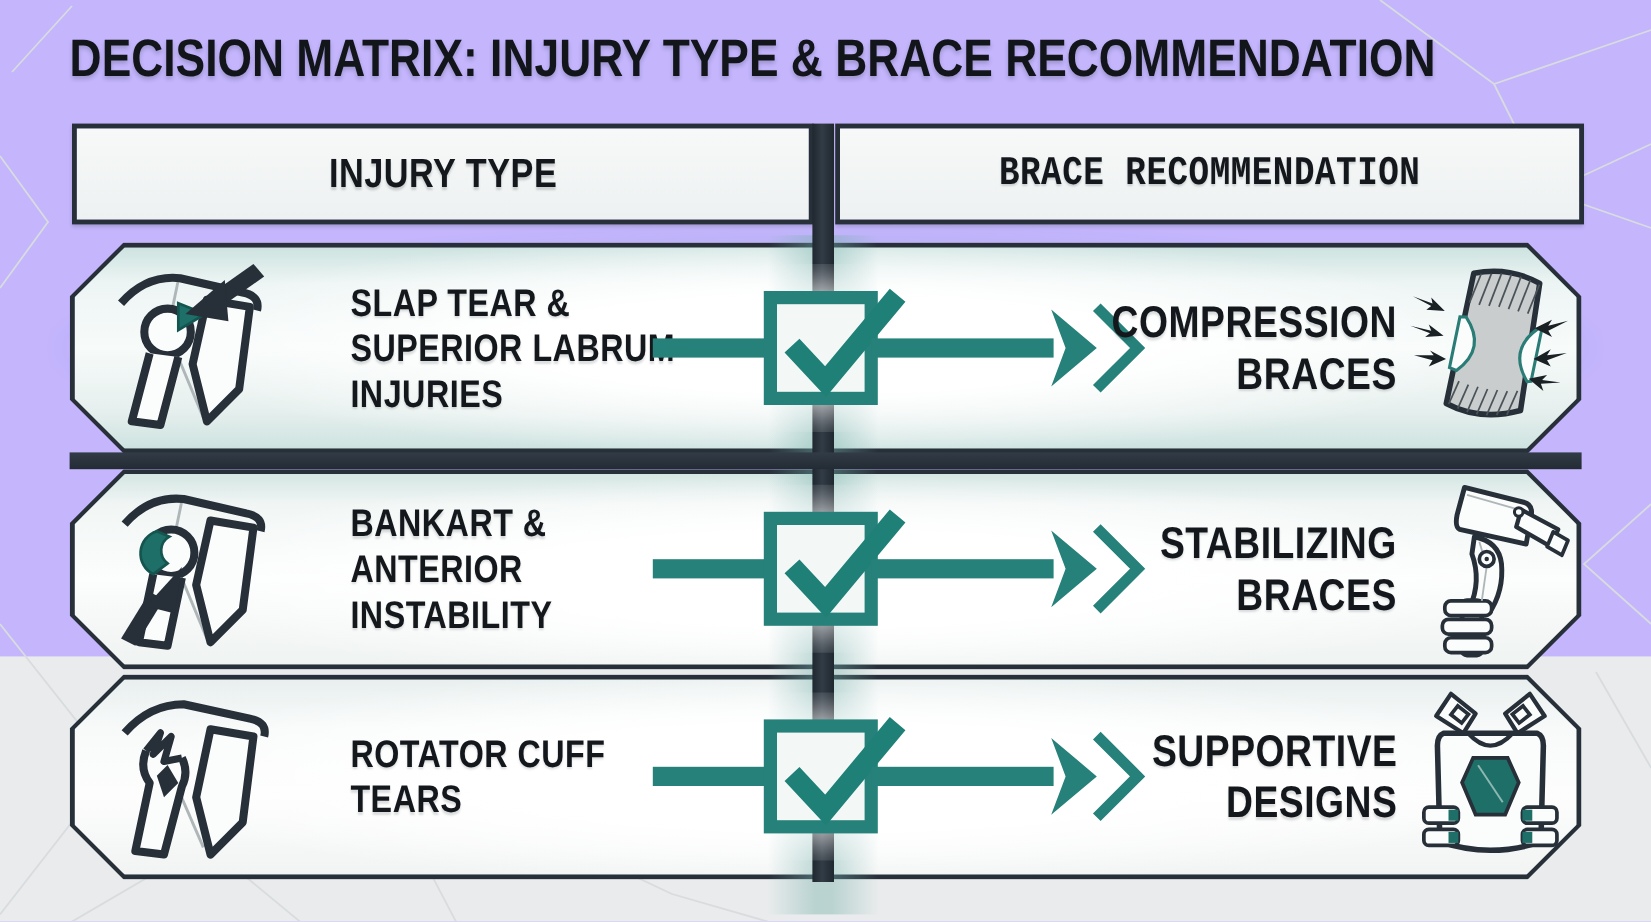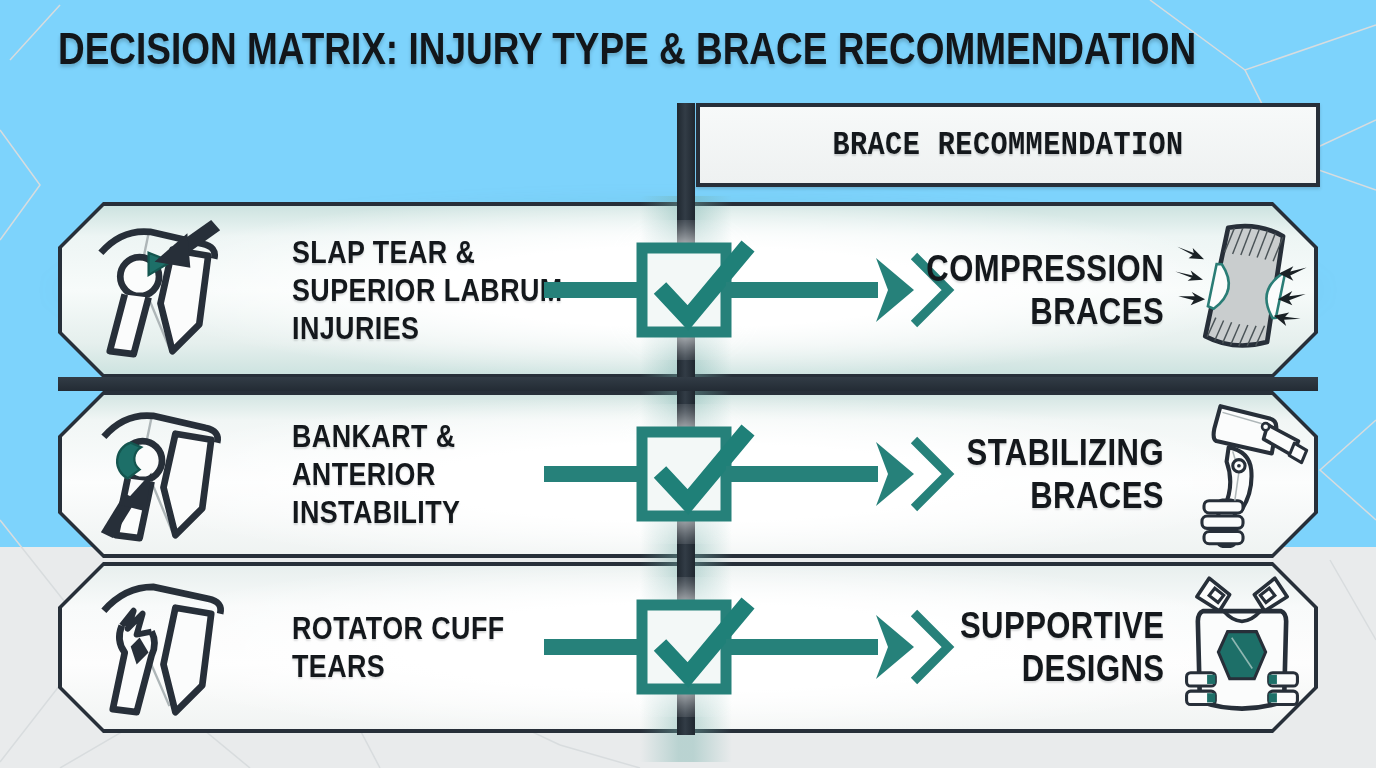--- a/index.html
+++ b/index.html
@@ -1,18 +1,18 @@
 <!DOCTYPE html>
 <html><head>
 <meta charset="utf-8">
 <style>
   * { margin:0; padding:0; box-sizing:border-box; }
   html,body { width:1376px; height:768px; }
   body { font-family:"Liberation Sans", sans-serif; background:#e9ebec; overflow:hidden; }
-  #stage { position:relative; width:1376px; height:547px; background:#7dd3fc; }
+  #stage { position:relative; width:1376px; height:547px; background:#c4b5fd; }
 
   .bg-lines { position:absolute; inset:0; z-index:0; }
 
   #title { position:absolute; left:58px; top:24px; font-size:44px; font-weight:bold;
     color:#12161a; letter-spacing:0px; white-space:nowrap;
     transform:scaleX(.84); transform-origin:left top;
     text-shadow:0 3px 4px rgba(20,30,35,.22); z-index:5; }
 
   .header-cell { position:absolute; top:103px; height:84px; border:4px solid #272f39;
     background:linear-gradient(180deg,#f7f9f9 0%,#eef1f1 100%);
@@ -91,20 +91,23 @@
         <path d="M1245,70 L1290,160 L1376,190"></path>
       <path d="M1290,160 L1376,120"></path>
         <path d="M1330,560 L1376,640"></path>
       <path d="M1376,420 L1320,470 L1376,520"></path>
         <path d="M560,745 L640,768"></path>
     </g>
   </svg>
 
   <div id="title">DECISION MATRIX: INJURY TYPE &amp; BRACE RECOMMENDATION</div>
 
+  <div class="header-cell" id="header-left">
+    <span class="header-label">INJURY TYPE</span>
+  </div>
   <div class="header-cell" id="header-right">
     <span class="header-label">BRACE RECOMMENDATION</span>
   </div>
 
   <div class="row-glow"></div>
 
   <div class="row-shape" id="row1-shape">
       <div class="row-fill"></div>
     </div>
   <div class="row-shape" id="row2-shape">

